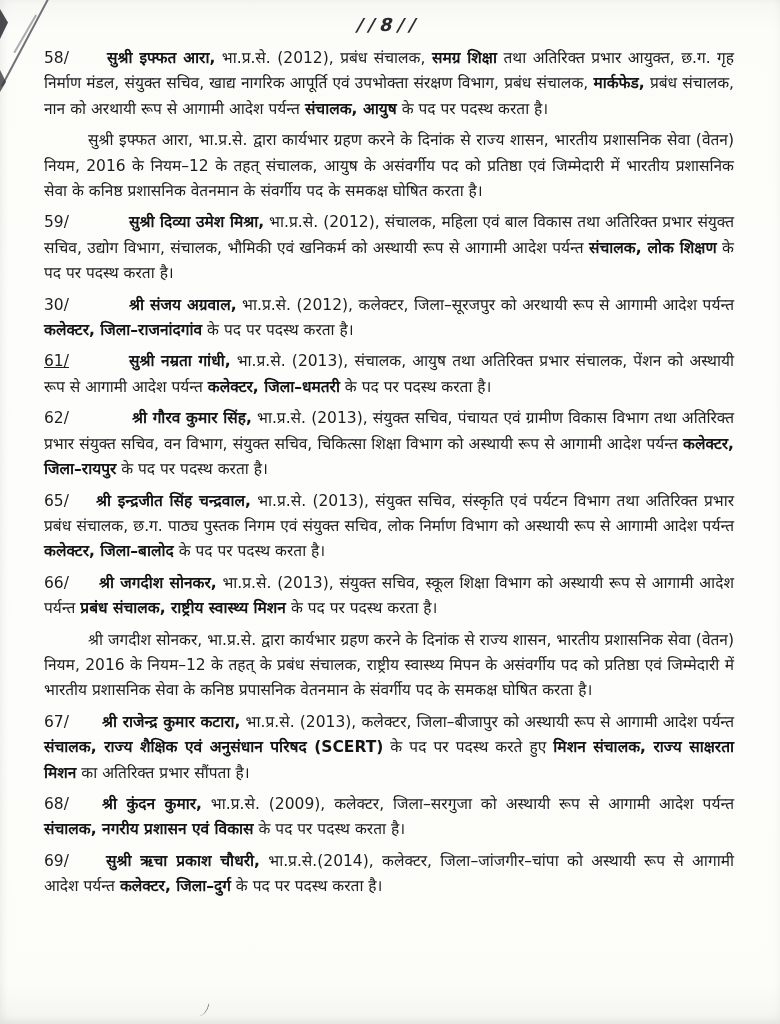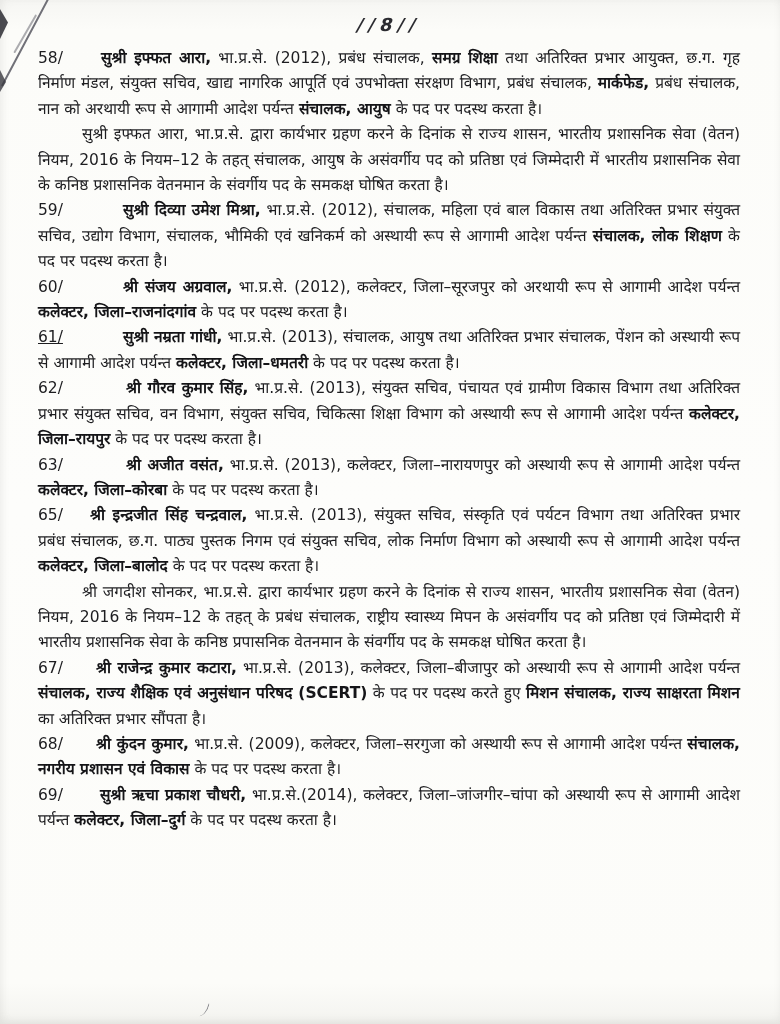--- a/index.html
+++ b/index.html
@@ -18,21 +18,21 @@
     color:#1d1d20;
     font-size:15.5px;line-height:25.4px;
     text-align:justify;
   }
   .page-num{
     text-align:center;font-weight:bold;font-size:18px;
     letter-spacing:5px;color:#2b2b30;
     margin:4px 0 8px 0;line-height:26px;
   }
   .page-num .skew{display:inline-block;transform:skewX(-14deg);}
-  p{margin:0;padding:0;}
+  p{margin:6px;padding:0;}
   p.cont{text-indent:44px;}
   .num{display:inline-block;}
   .b{font-weight:bold;color:#151518;}
   
   .fold-line{
     position:absolute;left:2px;top:85px;width:99px;height:2.4px;
     background:#4e4e57;border-radius:2px;opacity:.8;
     transform:rotate(-62deg);transform-origin:0 50%;
   }
   .fold-line2{
@@ -66,23 +66,23 @@
 <div class="stray-mark"></div>
 
 <div class="content">
   <div class="page-num">
     <span class="skew">//8//</span>
   </div>
   <div>
       <p class="item"><span class="num" style="min-width: 63px;">58/</span><span class="b">सुश्री इफ्फत आरा,</span><span> भा.प्र.से. (2012), प्रबंध संचालक, </span><span class="b">समग्र शिक्षा</span><span> तथा अतिरिक्त प्रभार आयुक्त, छ.ग. गृह निर्माण मंडल, संयुक्त सचिव, खाद्य नागरिक आपूर्ति एवं उपभोक्ता संरक्षण विभाग, प्रबंध संचालक, </span><span class="b">मार्कफेड,</span><span> प्रबंध संचालक, नान को अरथायी रूप से आगामी आदेश पर्यन्त </span><span class="b">संचालक, आयुष</span><span> के पद पर पदस्थ करता है।</span></p>
       <p class="cont"><span>सुश्री इफ्फत आरा, भा.प्र.से. द्वारा कार्यभार ग्रहण करने के दिनांक से राज्य शासन, भारतीय प्रशासनिक सेवा (वेतन) नियम, 2016 के नियम–12 के तहत् संचालक, आयुष के असंवर्गीय पद को प्रतिष्ठा एवं जिम्मेदारी में भारतीय प्रशासनिक सेवा के कनिष्ठ प्रशासनिक वेतनमान के संवर्गीय पद के समकक्ष घोषित करता है।</span></p>
       <p class="item"><span class="num" style="min-width: 85px;">59/</span><span class="b">सुश्री दिव्या उमेश मिश्रा,</span><span> भा.प्र.से. (2012), संचालक, महिला एवं बाल विकास तथा अतिरिक्त प्रभार संयुक्त सचिव, उद्योग विभाग, संचालक, भौमिकी एवं खनिकर्म को अस्थायी रूप से आगामी आदेश पर्यन्त </span><span class="b">संचालक, लोक शिक्षण</span><span> के पद पर पदस्थ करता है।</span></p>
-      <p class="item"><span class="num" style="min-width: 85px;">60/</span><span class="b">श्री संजय अग्रवाल,</span><span> भा.प्र.से. (2012), कलेक्टर, जिला–सूरजपुर को अरथायी रूप से आगामी आदेश पर्यन्त </span><span class="b">कलेक्टर, जिला–राजनांदगांव</span><span> के पद पर पदस्थ करता है।</span></p>
+      <p class="item"><span class="num" style="min-width: 85px;">30/</span><span class="b">श्री संजय अग्रवाल,</span><span> भा.प्र.से. (2012), कलेक्टर, जिला–सूरजपुर को अरथायी रूप से आगामी आदेश पर्यन्त </span><span class="b">कलेक्टर, जिला–राजनांदगांव</span><span> के पद पर पदस्थ करता है।</span></p>
       <p class="item"><span class="num" style="min-width: 85px; text-decoration: underline;">61/</span><span class="b">सुश्री नम्रता गांधी,</span><span> भा.प्र.से. (2013), संचालक, आयुष तथा अतिरिक्त प्रभार संचालक, पेंशन को अस्थायी रूप से आगामी आदेश पर्यन्त </span><span class="b">कलेक्टर, जिला–धमतरी</span><span> के पद पर पदस्थ करता है।</span></p>
       <p class="item"><span class="num" style="min-width: 88px;">62/</span><span class="b">श्री गौरव कुमार सिंह,</span><span> भा.प्र.से. (2013), संयुक्त सचिव, पंचायत एवं ग्रामीण विकास विभाग तथा अतिरिक्त प्रभार संयुक्त सचिव, वन विभाग, संयुक्त सचिव, चिकित्सा शिक्षा विभाग को अस्थायी रूप से आगामी आदेश पर्यन्त </span><span class="b">कलेक्टर, जिला–रायपुर</span><span> के पद पर पदस्थ करता है।</span></p>
-      <p class="item"><span class="num" style="min-width: 88px;">63/</span><span class="b">श्री अजीत वसंत,</span><span> भा.प्र.से. (2013), कलेक्टर, जिला–नारायणपुर को अस्थायी रूप से आगामी आदेश पर्यन्त </span><span class="b">कलेक्टर, जिला–कोरबा</span><span> के पद पर पदस्थ करता है।</span></p>
       <p class="item"><span class="num" style="min-width: 52px;">65/</span><span class="b">श्री इन्द्रजीत सिंह चन्द्रवाल,</span><span> भा.प्र.से. (2013), संयुक्त सचिव, संस्कृति एवं पर्यटन विभाग तथा अतिरिक्त प्रभार प्रबंध संचालक, छ.ग. पाठ्य पुस्तक निगम एवं संयुक्त सचिव, लोक निर्माण विभाग को अस्थायी रूप से आगामी आदेश पर्यन्त </span><span class="b">कलेक्टर, जिला–बालोद</span><span> के पद पर पदस्थ करता है।</span></p>
+      <p class="item"><span class="num" style="min-width: 55px;">66/</span><span class="b">श्री जगदीश सोनकर,</span><span> भा.प्र.से. (2013), संयुक्त सचिव, स्कूल शिक्षा विभाग को अस्थायी रूप से आगामी आदेश पर्यन्त </span><span class="b">प्रबंध संचालक, राष्ट्रीय स्वास्थ्य मिशन</span><span> के पद पर पदस्थ करता है।</span></p>
       <p class="cont"><span>श्री जगदीश सोनकर, भा.प्र.से. द्वारा कार्यभार ग्रहण करने के दिनांक से राज्य शासन, भारतीय प्रशासनिक सेवा (वेतन) नियम, 2016 के नियम–12 के तहत् के प्रबंध संचालक, राष्ट्रीय स्वास्थ्य मिपन के असंवर्गीय पद को प्रतिष्ठा एवं जिम्मेदारी में भारतीय प्रशासनिक सेवा के कनिष्ठ प्रपासनिक वेतनमान के संवर्गीय पद के समकक्ष घोषित करता है।</span></p>
       <p class="item"><span class="num" style="min-width: 58px;">67/</span><span class="b">श्री राजेन्द्र कुमार कटारा,</span><span> भा.प्र.से. (2013), कलेक्टर, जिला–बीजापुर को अस्थायी रूप से आगामी आदेश पर्यन्त </span><span class="b">संचालक, राज्य शैक्षिक एवं अनुसंधान परिषद (SCERT)</span><span> के पद पर पदस्थ करते हुए </span><span class="b">मिशन संचालक, राज्य साक्षरता मिशन</span><span> का अतिरिक्त प्रभार सौंपता है।</span></p>
       <p class="item"><span class="num" style="min-width: 58px;">68/</span><span class="b">श्री कुंदन कुमार,</span><span> भा.प्र.से. (2009), कलेक्टर, जिला–सरगुजा को अस्थायी रूप से आगामी आदेश पर्यन्त </span><span class="b">संचालक, नगरीय प्रशासन एवं विकास</span><span> के पद पर पदस्थ करता है।</span></p>
       <p class="item"><span class="num" style="min-width: 62px;">69/</span><span class="b">सुश्री ऋचा प्रकाश चौधरी,</span><span> भा.प्र.से.(2014), कलेक्टर, जिला–जांजगीर–चांपा को अस्थायी रूप से आगामी आदेश पर्यन्त </span><span class="b">कलेक्टर, जिला–दुर्ग</span><span>  के पद पर पदस्थ करता है।</span></p>
     </div>
 </div>
 
 </body></html>

